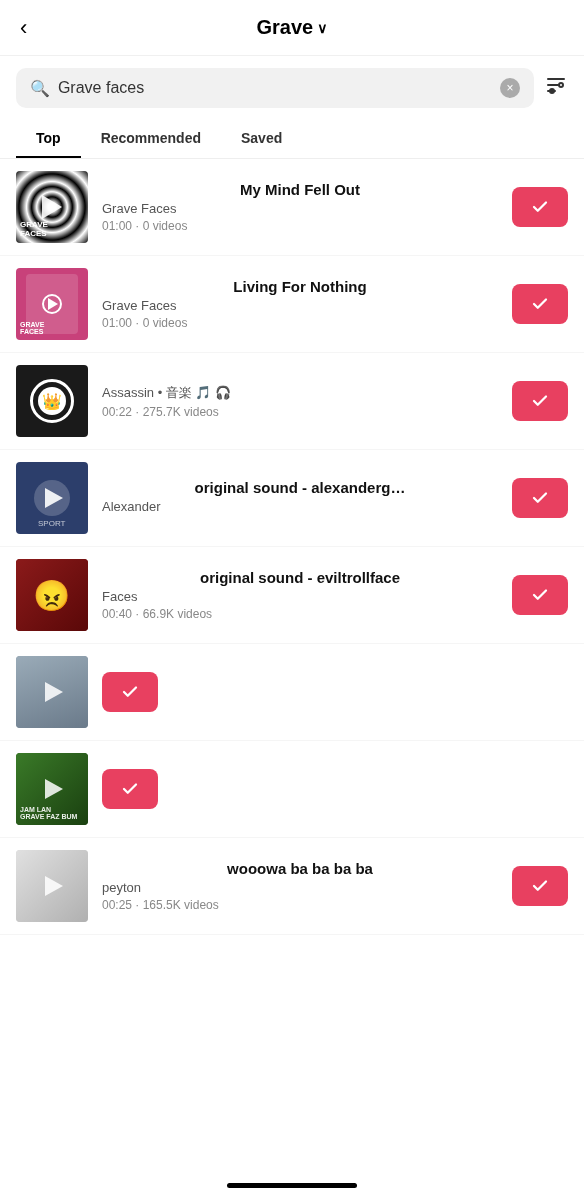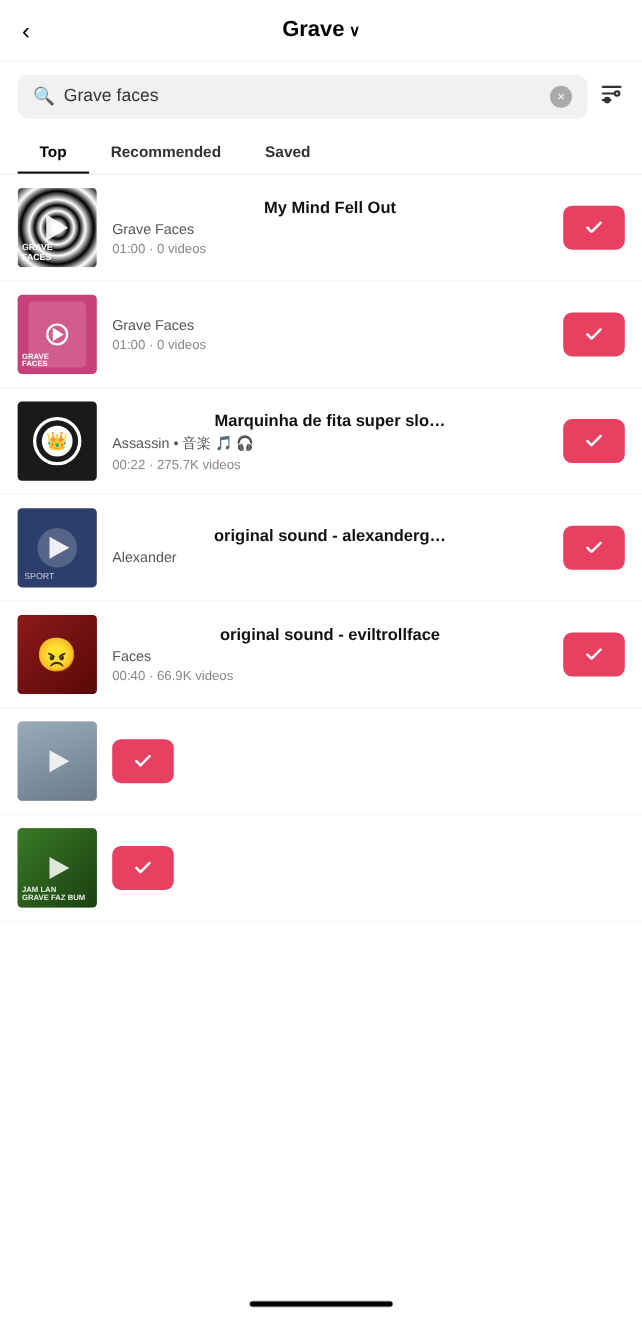--- a/index.html
+++ b/index.html
@@ -279,20 +279,21 @@
     <div class="sound-thumbnail" style="background:#c8417a;">
       <div style="width:100%;height:100%;display:flex;align-items:center;justify-content:center;position:relative;">
         <div style="position:absolute;top:6px;left:10px;right:10px;bottom:6px;background:rgba(255,255,255,0.15);border-radius:4px;"></div>
         <div style="position:absolute;width:20px;height:20px;border:2px solid #fff;border-radius:50%;display:flex;align-items:center;justify-content:center;">
           <div style="width:0;height:0;border-style:solid;border-width:6px 0 6px 10px;border-color:transparent transparent transparent #fff;margin-left:2px;"></div>
         </div>
         <span style="position:absolute;bottom:4px;left:4px;font-size:7px;font-weight:700;color:#fff;text-transform:uppercase;line-height:1.1;">GRAVE<br>FACES</span>
       </div>
     </div>
     <div class="sound-info">
+      <div class="sound-title">Living For Nothing</div>
       <div class="sound-artist">Grave Faces</div>
       <div class="sound-meta">01:00 · 0 videos</div>
     </div>
     <div class="check-btn">
       <svg viewBox="0 0 24 24" fill="none" stroke="white" stroke-width="3" stroke-linecap="round" stroke-linejoin="round">
         <polyline points="20 6 9 17 4 12"></polyline>
       </svg>
     </div>
   </div>
 
@@ -300,38 +301,37 @@
     <div class="sound-thumbnail" style="background:#1a1a1a;">
       <div style="width:100%;height:100%;display:flex;align-items:center;justify-content:center;position:relative;">
         <div style="width:44px;height:44px;border:3px solid #fff;border-radius:50%;display:flex;align-items:center;justify-content:center;">
           <div style="width:28px;height:28px;background:#fff;border-radius:50%;display:flex;align-items:center;justify-content:center;">
             <div style="font-size:16px;">👑</div>
           </div>
         </div>
       </div>
     </div>
     <div class="sound-info">
-      <div class="sound-title">Marquinha de fita super slo…</div>
       <div class="sound-artist">Assassin • 音楽 🎵 🎧</div>
       <div class="sound-meta">00:22 · 275.7K videos</div>
     </div>
     <div class="check-btn">
       <svg viewBox="0 0 24 24" fill="none" stroke="white" stroke-width="3" stroke-linecap="round" stroke-linejoin="round">
         <polyline points="20 6 9 17 4 12"></polyline>
       </svg>
     </div>
   </div>
 
   <div class="sound-item">
     <div class="sound-thumbnail" style="background:#2c3e6b;">
       <div style="width:100%;height:100%;display:flex;align-items:center;justify-content:center;position:relative;">
         <div style="width:36px;height:36px;background:rgba(255,255,255,0.2);border-radius:50%;display:flex;align-items:center;justify-content:center;">
           <div style="width:0;height:0;border-style:solid;border-width:10px 0 10px 18px;border-color:transparent transparent transparent rgba(255,255,255,0.9);margin-left:3px;"></div>
         </div>
-        <div style="position:absolute;bottom:6px;left:6px;font-size:8px;color:rgba(255,255,255,0.7);">SPORT</div>
+        <div style="position:absolute;bottom:6px;left:22px;font-size:8px;color:rgba(255,255,255,0.7);">SPORT</div>
       </div>
     </div>
     <div class="sound-info">
       <div class="sound-title">original sound - alexanderg…</div>
       <div class="sound-artist">Alexander</div>
     </div>
     <div class="check-btn">
       <svg viewBox="0 0 24 24" fill="none" stroke="white" stroke-width="3" stroke-linecap="round" stroke-linejoin="round">
         <polyline points="20 6 9 17 4 12"></polyline>
       </svg>
@@ -388,19 +388,39 @@
         <div style="position:absolute;bottom:4px;left:4px;font-size:7px;font-weight:700;color:rgba(255,255,255,0.9);line-height:1.1;text-transform:uppercase;">JAM LAN<br>GRAVE FAZ BUM</div>
       </div>
     </div>
     <div class="check-btn">
       <svg viewBox="0 0 24 24" fill="none" stroke="white" stroke-width="3" stroke-linecap="round" stroke-linejoin="round">
         <polyline points="20 6 9 17 4 12"></polyline>
       </svg>
     </div>
   </div>
 
+  <div class="sound-item">
+    <div class="sound-thumbnail" style="background:#d0d0d0;">
+      <div style="width:100%;height:100%;display:flex;align-items:center;justify-content:center;position:relative;overflow:hidden;">
+        <div style="position:absolute;inset:0;background:linear-gradient(135deg,#e0e0e0 0%,#b0b0b0 100%);"></div>
+        <div style="position:absolute;inset:0;display:flex;align-items:center;justify-content:center;">
+          <div style="width:0;height:0;border-style:solid;border-width:10px 0 10px 18px;border-color:transparent transparent transparent rgba(255,255,255,0.85);margin-left:3px;"></div>
+        </div>
+      </div>
+    </div>
+    <div class="sound-info">
+      <div class="sound-title">wooowa ba ba ba ba</div>
+      <div class="sound-artist">peyton</div>
+      <div class="sound-meta">00:25 · 165.5K videos</div>
+    </div>
+    <div class="check-btn">
+      <svg viewBox="0 0 24 24" fill="none" stroke="white" stroke-width="3" stroke-linecap="round" stroke-linejoin="round">
+        <polyline points="20 6 9 17 4 12"></polyline>
+      </svg>
+    </div>
+  </div>
 
 </div>
 
 <div style="height:40px;"></div>
 <div style="display:flex;justify-content:center;padding:8px 0 12px;position:fixed;bottom:0;width:584px;background:#fff;">
   <div style="width:130px;height:5px;background:#000;border-radius:3px;"></div>
 </div>
 
 </body></html>

